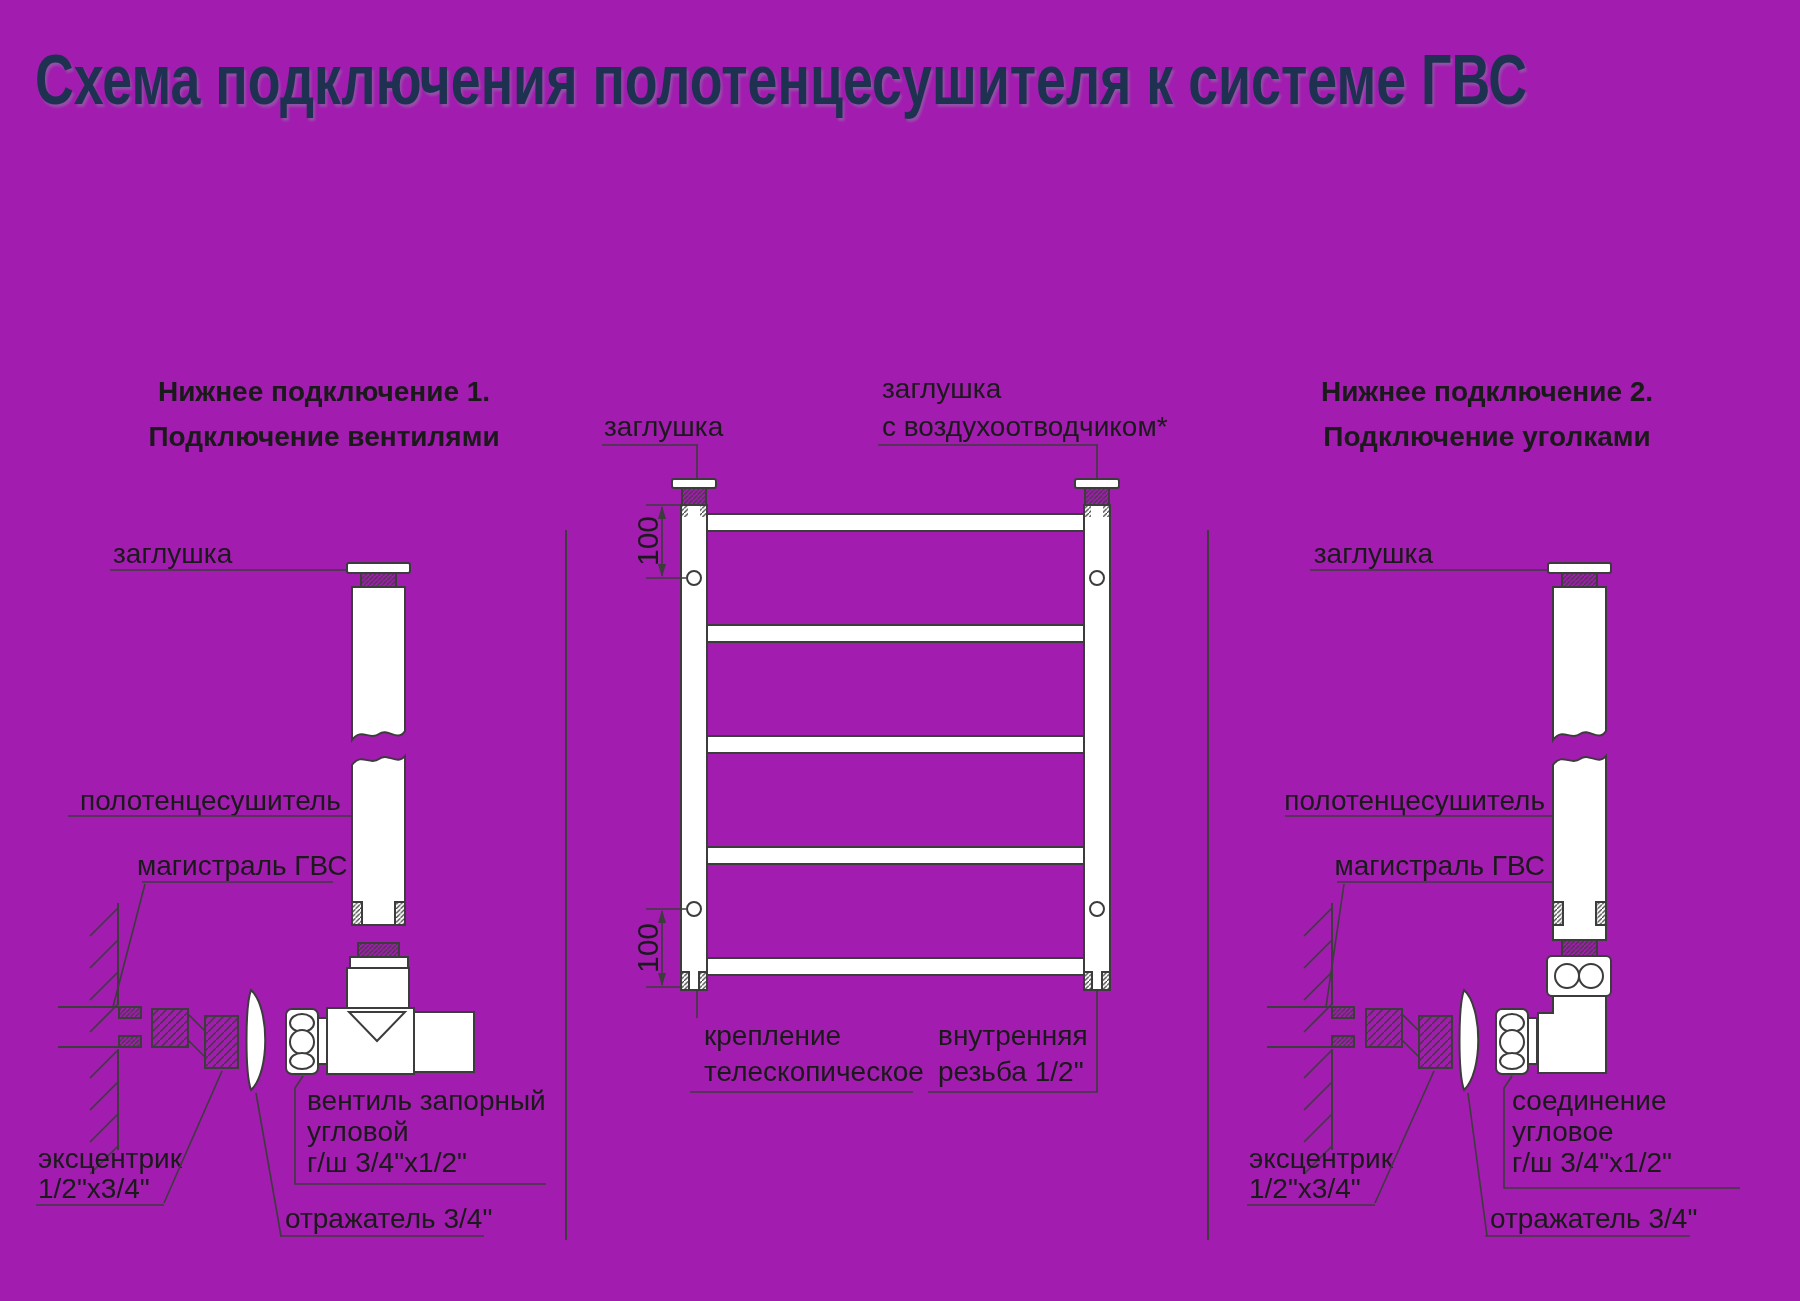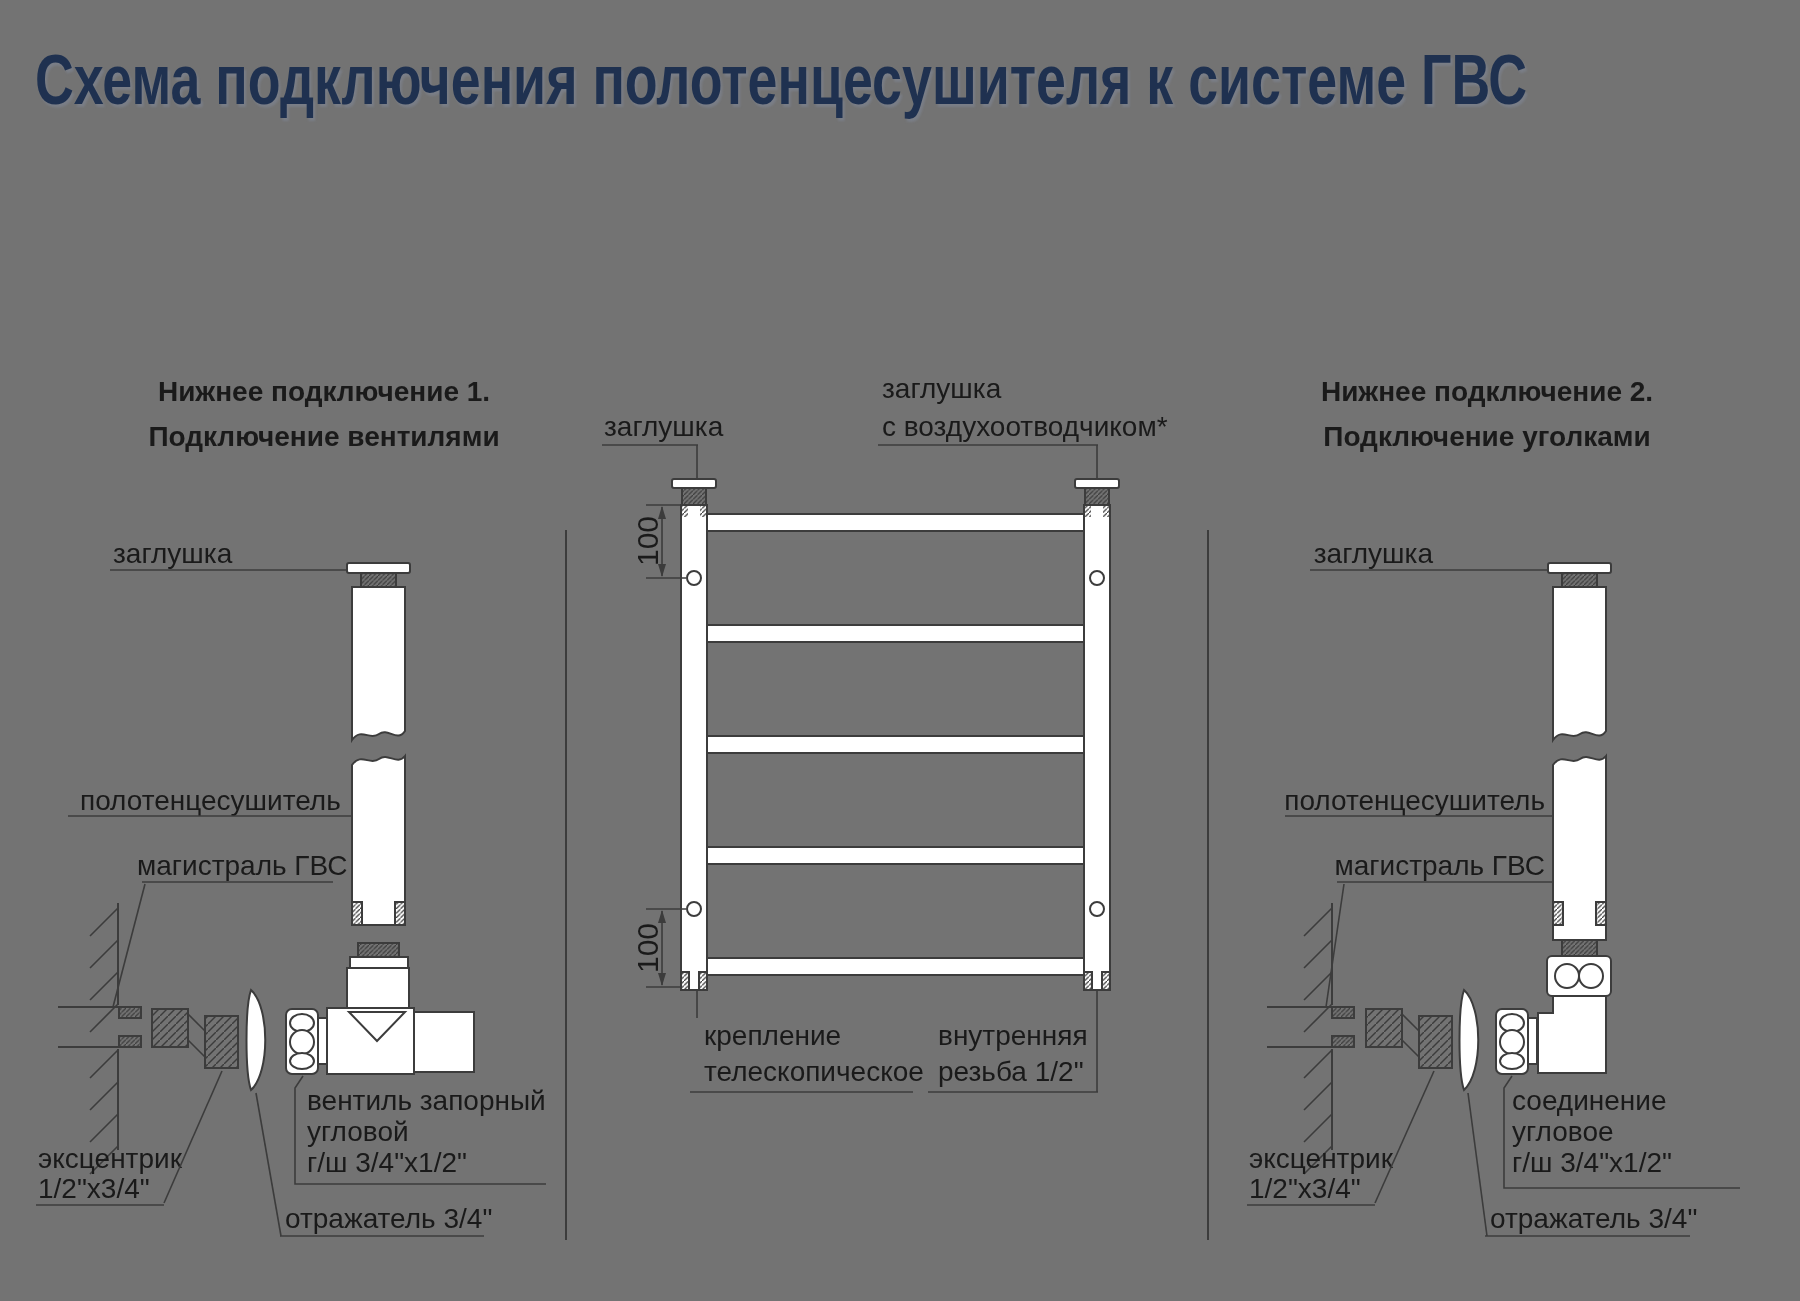--- a/index.html
+++ b/index.html
@@ -1,16 +1,16 @@
 <!DOCTYPE html>
 <html><head>
 <meta charset="utf-8">
 <style>
   html,body{margin:0;padding:0;background:#ffffff;}
-  .page{position:relative;width:1800px;height:1301px;background:#737373;overflow:hidden;
+  .page{position:relative;width:1800px;height:1301px;background:#a21caf;overflow:hidden;
         font-family:"Liberation Sans", sans-serif;}
   svg{position:absolute;left:0;top:0;}
   .title{font-family:"Liberation Sans", sans-serif;font-weight:bold;font-size:70px;fill:#1F3150;
          filter:drop-shadow(2px 3px 1px rgba(130,140,160,0.45));}
   .hdr{font-family:"Liberation Sans", sans-serif;font-weight:bold;font-size:28px;fill:#1A1A1A;}
   .lbl{font-family:"Liberation Sans", sans-serif;font-size:28px;fill:#1A1A1A;}
   .dim{font-family:"Liberation Sans", sans-serif;font-size:30px;fill:#1A1A1A;}
   .part{fill:#ffffff;stroke:#3C3C3C;stroke-width:2;}
   .thin{fill:none;stroke:#3C3C3C;stroke-width:1.6;}
   .ln{fill:none;stroke:#3C3C3C;stroke-width:2;}

